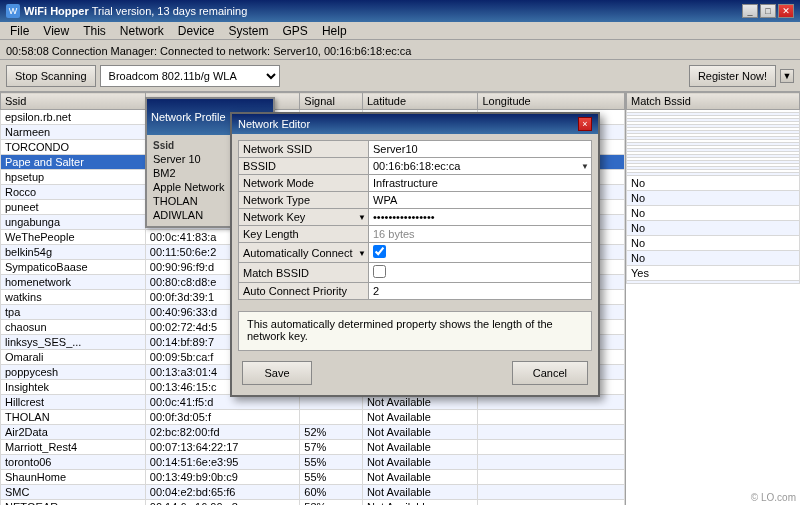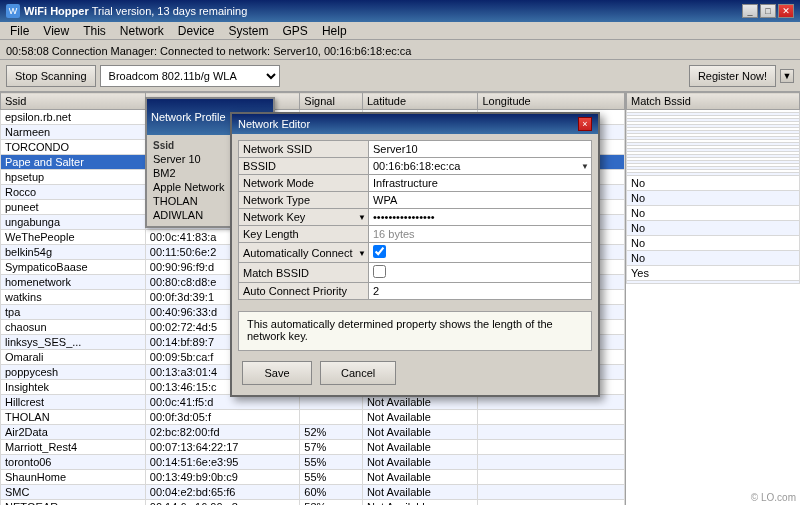--- a/index.html
+++ b/index.html
@@ -262,21 +262,21 @@
     .hint-box {
       border: 1px solid #a0a0a0;
       background: #f8f8f0;
       padding: 6px 8px;
       font-size: 11px;
       margin: 6px 0;
       min-height: 40px;
     }
     .dialog-buttons {
       display: flex;
-      justify-content: flex-start;
+      justify-content: space-between;
       gap: 8px;
       padding: 4px;
     }
     .dialog-btn {
       background: linear-gradient(to bottom, #f0ede8, #d4d0c8);
       border: 1px solid #888;
       padding: 3px 20px;
       cursor: pointer;
       font-size: 11px;
       height: 24px;

